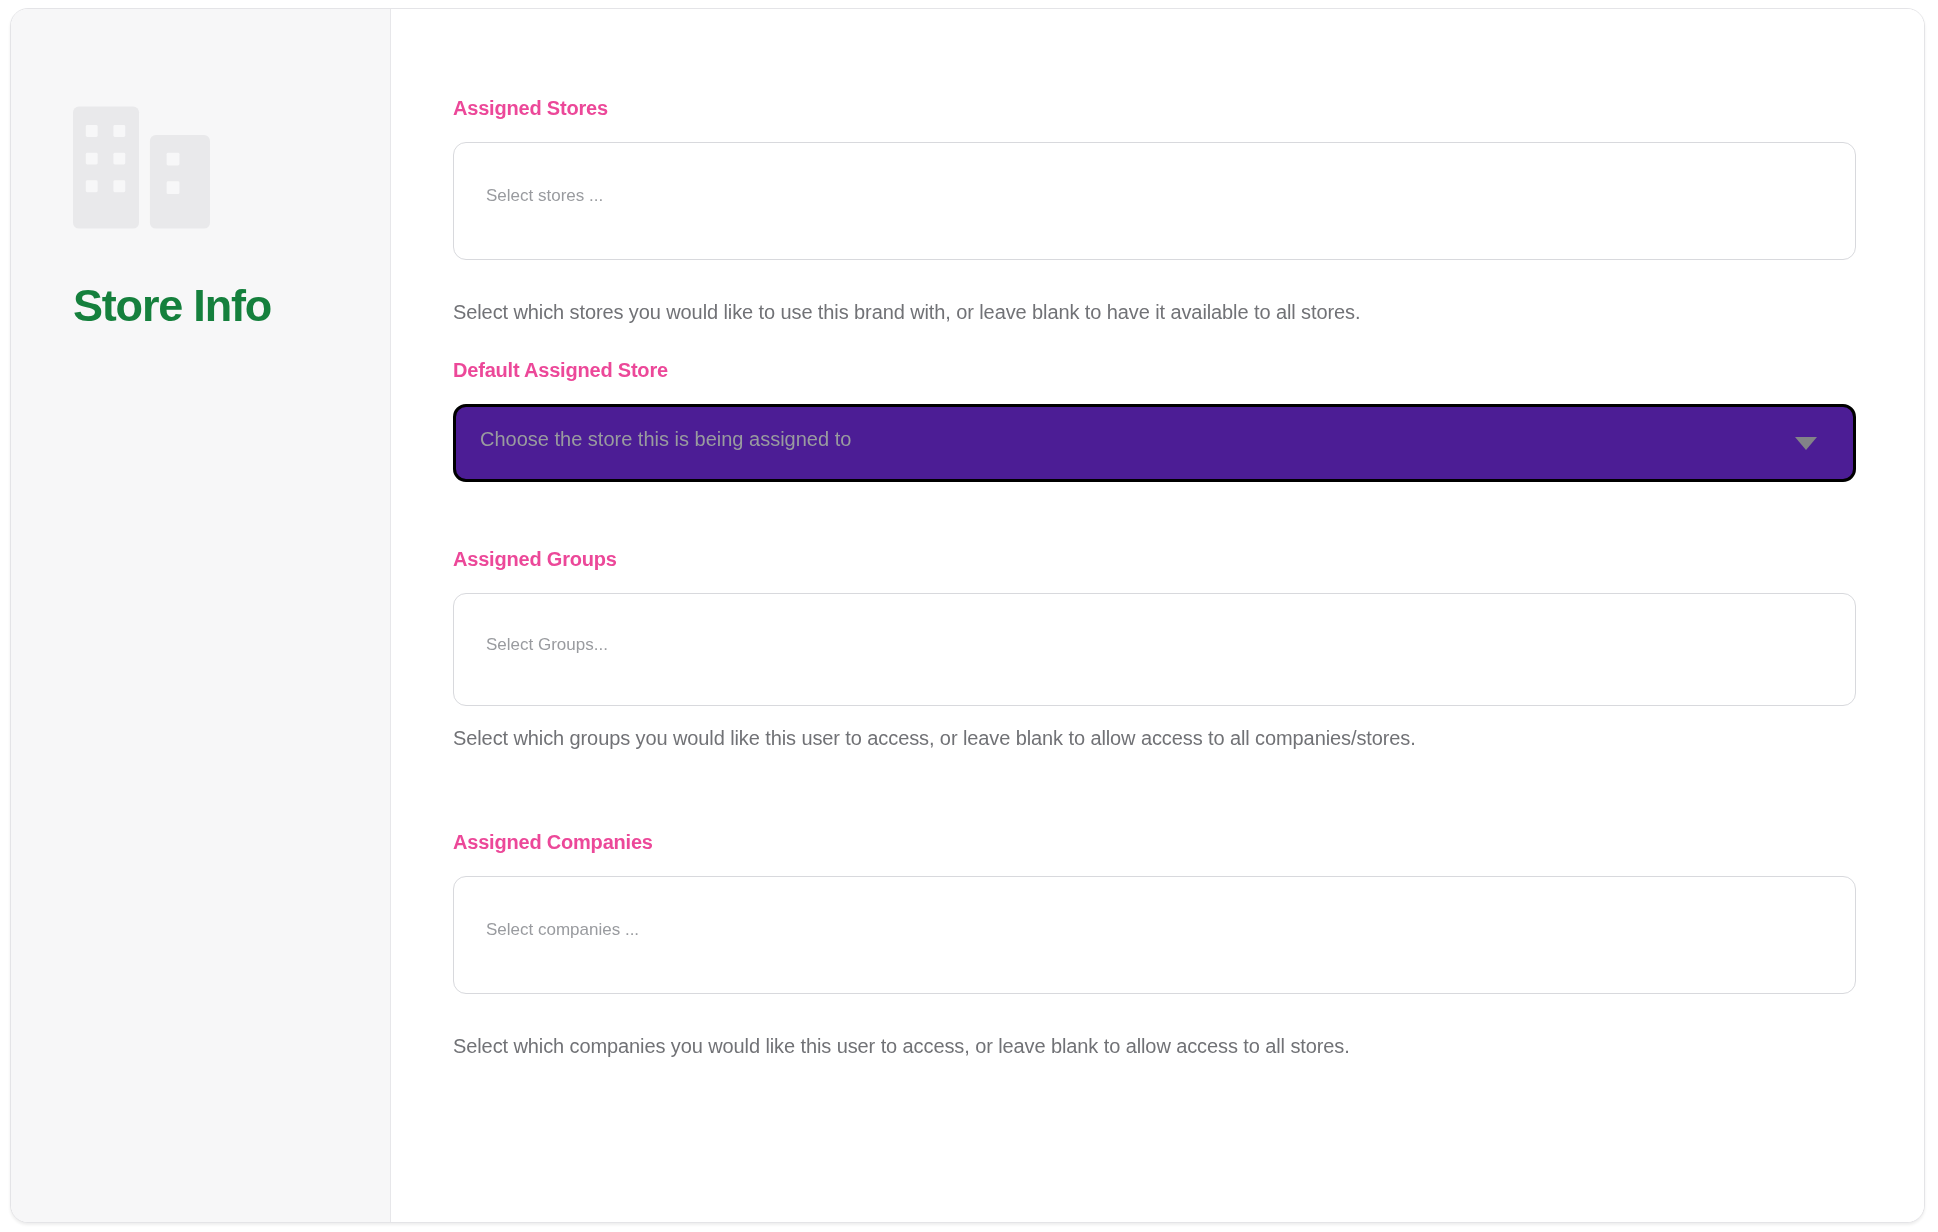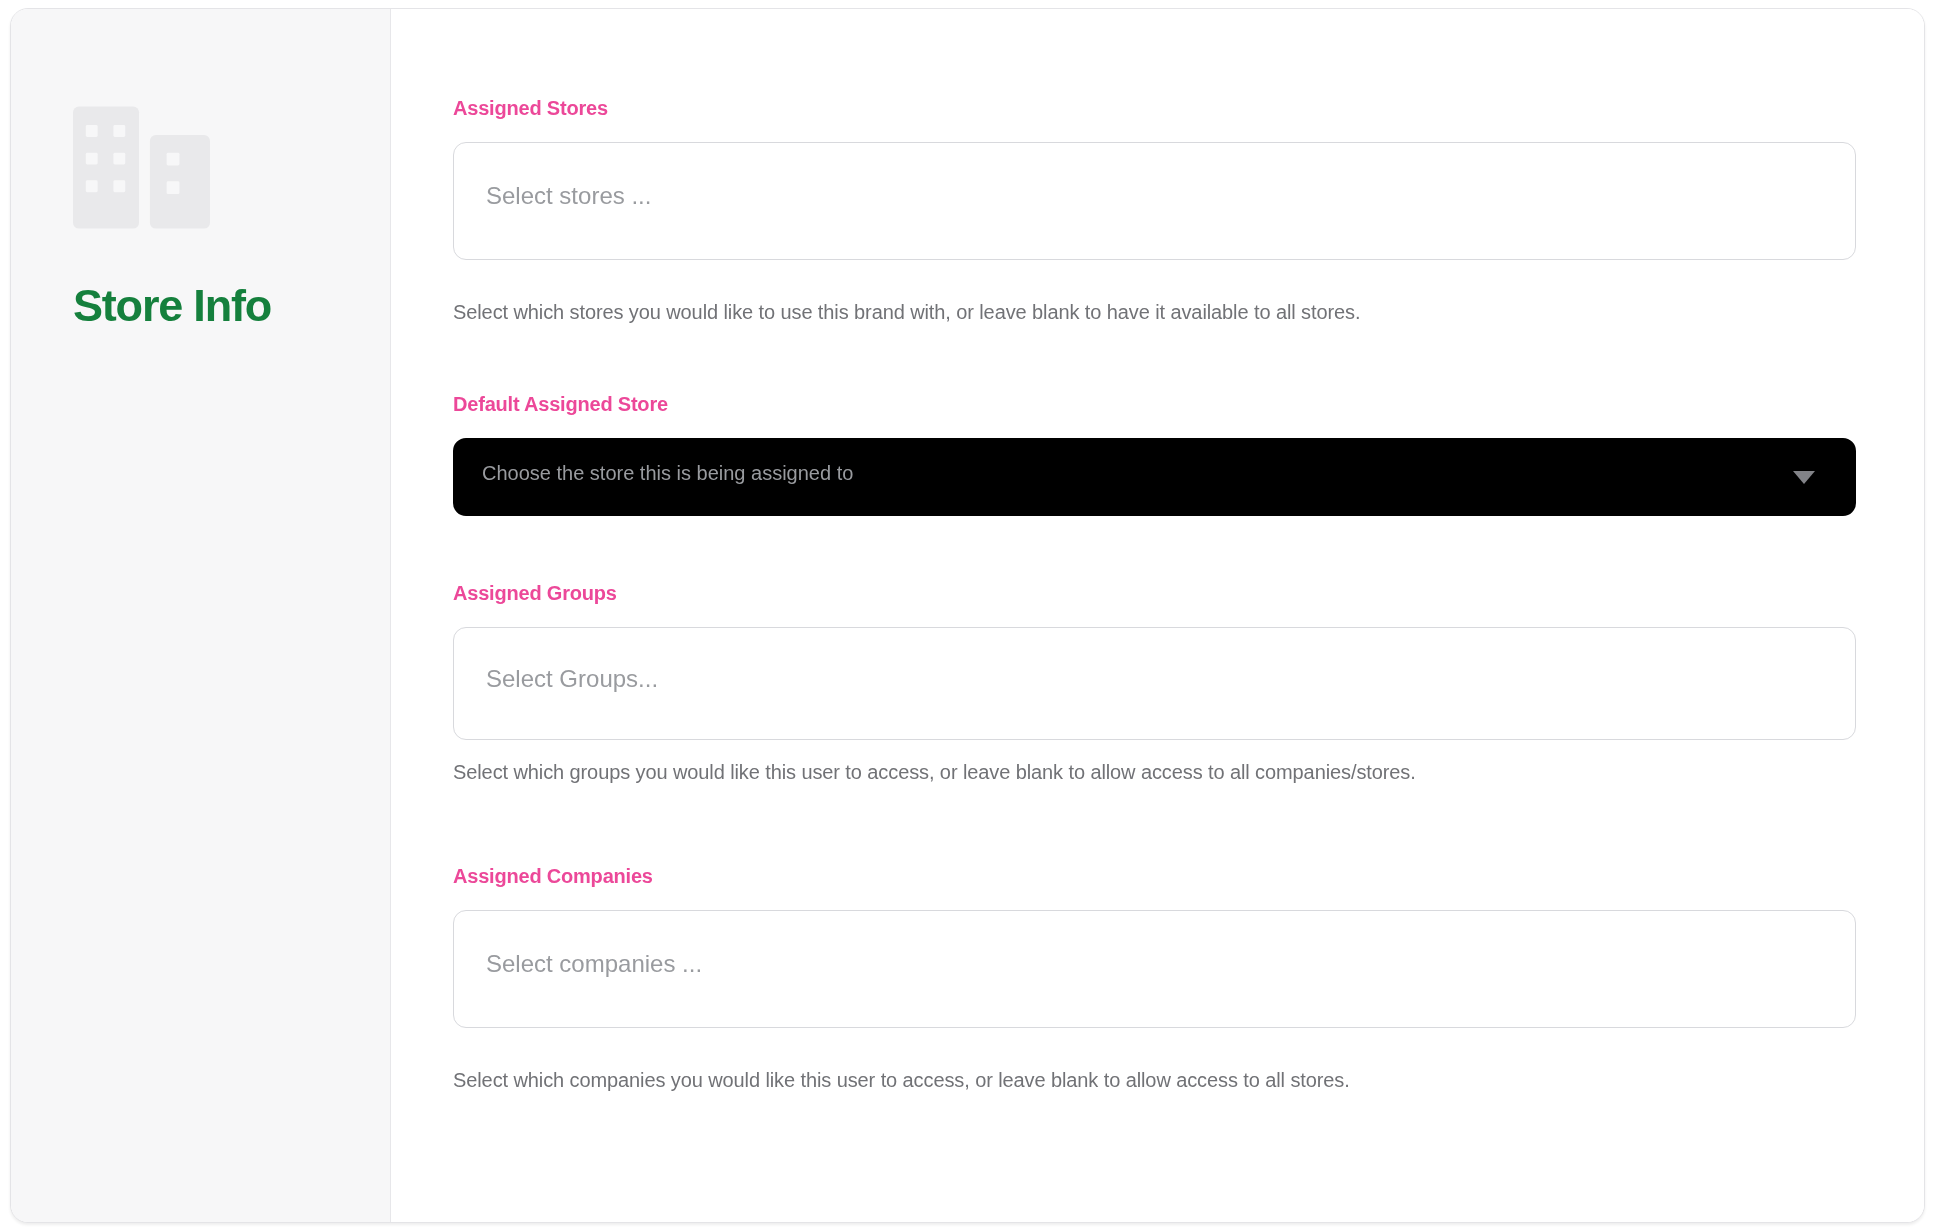--- a/index.html
+++ b/index.html
@@ -31,46 +31,46 @@
     padding:87px 68px 0 62px;
   }
   .field-label {
     display:block; font-size:20px; font-weight:bold; letter-spacing:-0.2px;
     color:#ec4899; line-height:24px; margin-bottom:22px;
   }
   .multibox {
     display:block; width:100%; border:1px solid #d8d9dd; border-radius:13px;
     background:#ffffff; outline:none;
     font-family:"Liberation Sans","DejaVu Sans",sans-serif;
-    font-size:24px; color:#a21caf; padding:0 0 10px 32px;
+    font-size:17px; color:#a21caf; padding:0 0 10px 32px;
   }
   .multibox::placeholder { color:#999b9f; opacity:1; }
   .box-tall { height:118px; }
   .box-groups { height:113px; }
 
   .selectbox {
-    position:relative; width:100%; height:78px; border:5px solid #000000;
-    border-radius:13px; background:#000000; display:flex; align-items:center;
+    position:relative; width:100%; height:78px; border:3px solid #000000;
+    border-radius:13px; background:#4c1d95; display:flex; align-items:center;
     padding:0 60px 8px 24px; cursor:pointer;
   }
   .selectbox .ph { font-size:20px; color:#999b9f; }
   .caret {
     position:absolute; right:36px; top:50%; margin-top:-6px;
     width:0; height:0;
     border-left:11px solid transparent; border-right:11px solid transparent;
     border-top:13px solid #828388;
   }
 
   .help {
     font-size:20px; color:#717276; line-height:24px; letter-spacing:-0.1px;
   }
   .help.std { margin-top:40px; }
   .help.tight { margin-top:20px; }
 
-  .field-default { margin-top:68px; }
+  .field-default { margin-top:34px; }
   .field-companies { margin-top:80px; }
   .field-groups { margin-top:65px; }
 </style>
 </head>
 <body>
 
 <div class="card">
 
   <aside class="sidebar">
     <svg class="panel-icon" viewBox="0 0 140 125" xmlns="http://www.w3.org/2000/svg" aria-hidden="true">

